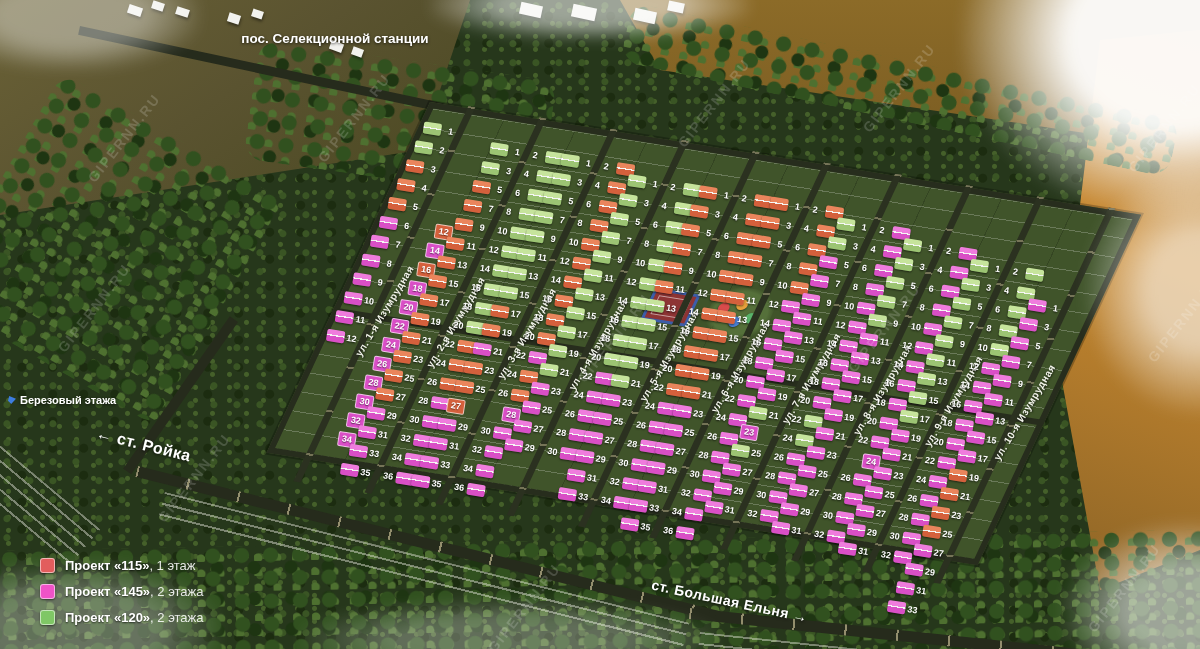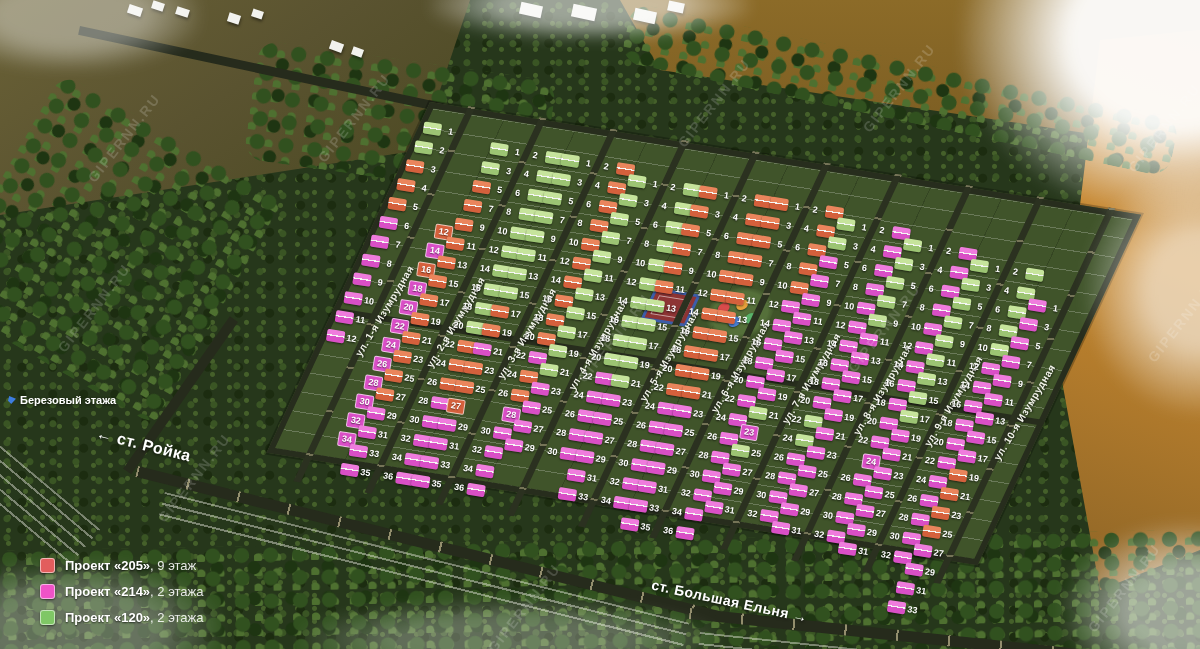--- a/index.html
+++ b/index.html
@@ -1423,35 +1423,36 @@
               background:radial-gradient(ellipse, rgba(255,255,255,.55) 0 40%, rgba(255,255,255,0) 75%);"></div>
   <div class="cloud" style="left:-60px;top:-40px;width:260px;height:110px;
               background:radial-gradient(ellipse, rgba(255,255,255,.4) 0 40%, rgba(255,255,255,0) 75%);"></div>
   <div class="cloud" style="left:1060px;top:520px;width:260px;height:180px;
               background:radial-gradient(ellipse, rgba(255,255,255,.55) 0 35%, rgba(255,255,255,0) 72%);"></div>
   <div class="cloud" style="left:-80px;top:560px;width:300px;height:140px;
               background:radial-gradient(ellipse, rgba(255,255,255,.3) 0 40%, rgba(255,255,255,0) 75%);"></div>
   <div class="cloud" style="left:300px;top:600px;width:420px;height:80px;
               background:radial-gradient(ellipse, rgba(255,255,255,.28) 0 40%, rgba(255,255,255,0) 75%);"></div>
 
+  <div class="maplabel lbl-settlement">пос. Селекционной станции</div>
   <div class="maplabel lbl-berezoviy">
     <span class="pin"></span>
     <span>Березовый этажа</span>
   </div>
   <div class="maplabel lbl-royka">← ст. Ройка</div>
   <div class="maplabel lbl-elnya">ст. Большая Ельня →</div>
 
   <div class="legend">
     <div class="legend-row">
       <span class="chip" style="background: rgb(226, 93, 93);"></span>
-      <span><span class="legend-strong">Проект «205»</span><span class="legend-rest">, 9 этаж</span></span>
+      <span><span class="legend-strong">Проект «115»</span><span class="legend-rest">, 1 этаж</span></span>
     </div>
     <div class="legend-row">
       <span class="chip" style="background: rgb(239, 83, 199);"></span>
-      <span><span class="legend-strong">Проект «214»</span><span class="legend-rest">, 2 этажа</span></span>
+      <span><span class="legend-strong">Проект «145»</span><span class="legend-rest">, 2 этажа</span></span>
     </div>
     <div class="legend-row">
       <span class="chip" style="background: rgb(127, 199, 101);"></span>
       <span><span class="legend-strong">Проект «120»</span><span class="legend-rest">, 2 этажа</span></span>
     </div>
   </div>
 
   <div>
     <span class="wm" style="left:70px;top:130px;">GIPERNN.RU</span>
     <span class="wm" style="left:300px;top:110px;">GIPERNN.RU</span>

